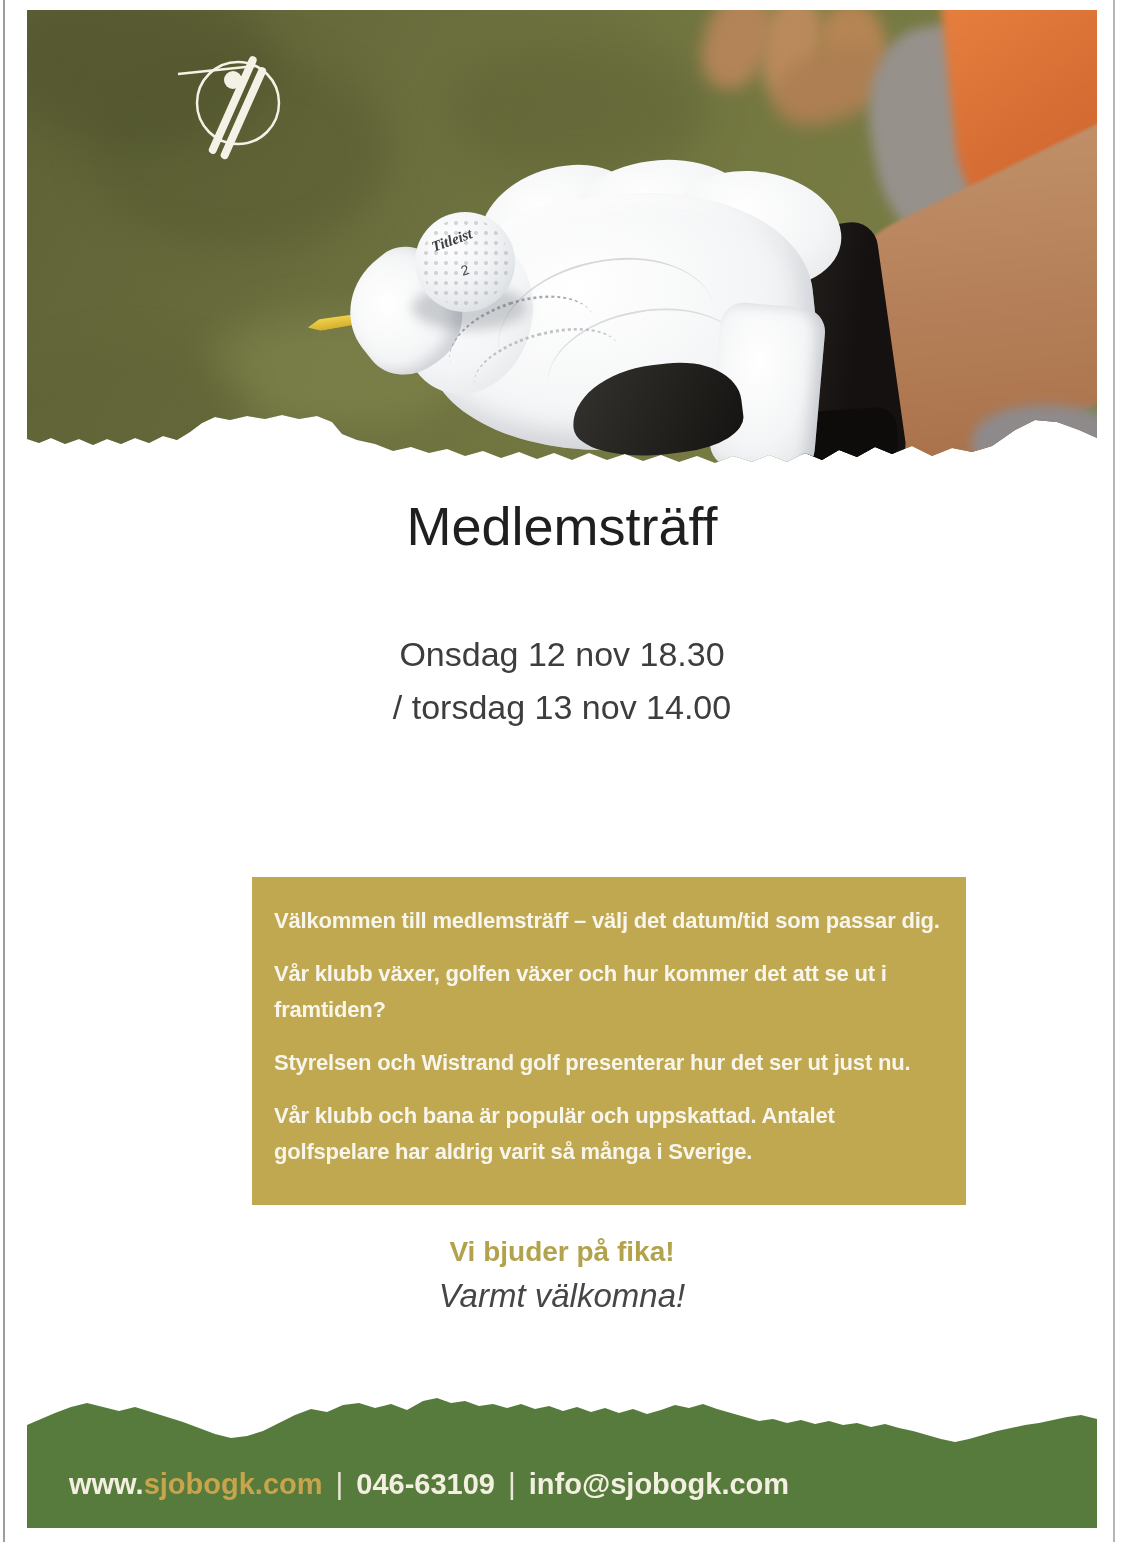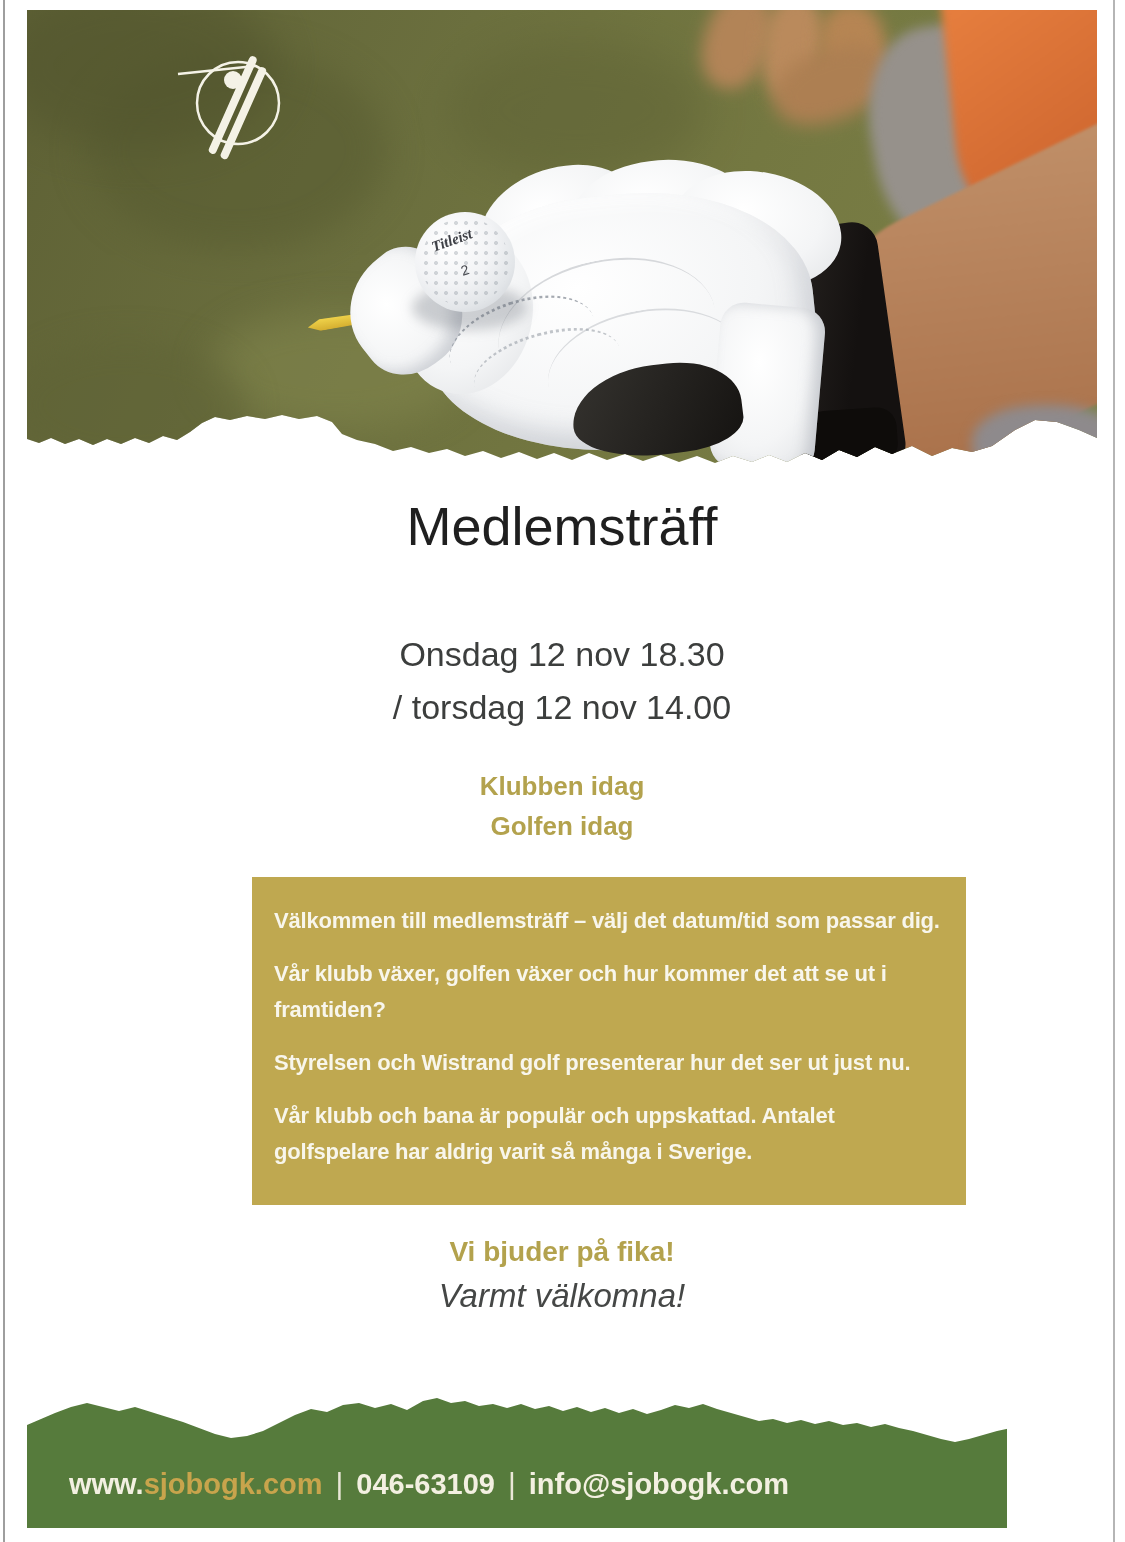--- a/index.html
+++ b/index.html
@@ -85,21 +85,21 @@
   .info-box { position:absolute; left:225px; top:877px; width:714px; min-height:316px; background:#bfa850; padding:26px 20px 18px 22px; }
   .info-box p { font-size:22px; font-weight:bold; line-height:36px; color:#f8f6ec; margin-bottom:17px; letter-spacing:-0.2px; }
 
   .outro { position:absolute; left:0; top:1236px; width:1070px; text-align:center; color:#3c3e3d; }
   .outro .fika { font-size:28px; font-weight:bold; color:#b3a24d; margin-bottom:9px; }
   .outro .signup { font-size:33px; margin-bottom:7px; }
   .outro .welcome { font-size:33px; font-style:italic; color:#454746; }
   .outro .signature { font-size:33px; font-style:italic; color:#454746; }
 
   
-  .footer { position:absolute; left:0; top:1395px; width:980px; height:133px; background:#567b3c;
+  .footer { position:absolute; left:0; top:1395px; width:1070px; height:133px; background:#567b3c;
     clip-path:polygon(0 30px,14px 24px,28px 18px,44px 12px,60px 8px,76px 12px,92px 16px,108px 12px,124px 17px,140px 22px,156px 27px,172px 33px,188px 39px,204px 43px,220px 41px,236px 36px,252px 28px,268px 20px,284px 14px,300px 17px,316px 10px,332px 8px,348px 13px,364px 9px,380px 15px,396px 6px,410px 3px,424px 8px,438px 6px,452px 11px,466px 9px,480px 13px,494px 9px,508px 14px,522px 11px,536px 16px,550px 12px,564px 17px,578px 13px,592px 18px,606px 14px,620px 19px,634px 15px,648px 10px,662px 13px,676px 9px,690px 14px,704px 18px,718px 22px,732px 26px,746px 24px,760px 28px,774px 25px,788px 29px,802px 26px,816px 30px,830px 28px,844px 32px,858px 29px,872px 33px,886px 36px,900px 40px,914px 44px,928px 47px,942px 44px,956px 40px,970px 36px,984px 33px,998px 30px,1012px 28px,1026px 25px,1040px 22px,1054px 20px,1070px 24px,1070px 133px,0 133px); }
   .footer-text { position:absolute; left:42px; top:72px; font-size:29px; font-weight:bold; color:#f3f0e1; white-space:nowrap; }
   .footer-text .domain { color:#c8a44c; }
   .footer-text .sep { font-weight:400; color:#eae7d8; margin:0 13px; font-size:30px; }
 </style>
 </head>
 <body>
 
 <div class="screen">
   <div class="edge-line edge-left"></div>
@@ -169,27 +169,23 @@
           <rect x="55" y="16" width="8" height="106" rx="4"></rect>
           <rect x="68" y="22" width="8" height="100" rx="4"></rect>
         </g>
       </svg>
     </div>
 
     <div class="title">Medlemsträff</div>
 
     <div class="dates">
       <div>Onsdag 12 nov 18.30</div>
-      <div>/ torsdag 12 nov 14.00</div>
-    </div>
-
-    <div class="topics">
-      <div>Klubben idag</div>
-      <div>Golfen idag</div>
-    </div>
+      <div>/ torsdag 13 nov 14.00</div>
+    </div>
+
 
     <div class="info-box">
       <p>Välkommen till medlemsträff – välj det datum/tid som passar dig.</p>
       <p>Vår klubb växer, golfen växer och hur kommer det att se ut i framtiden?</p>
       <p>Styrelsen och Wistrand golf presenterar hur det ser ut just nu.</p>
       <p>Vår klubb och bana är populär och uppskattad. Antalet golfspelare har aldrig varit så många i Sverige.</p>
     </div>
 
     <div class="outro">
       <div class="fika">Vi bjuder på fika!</div>

